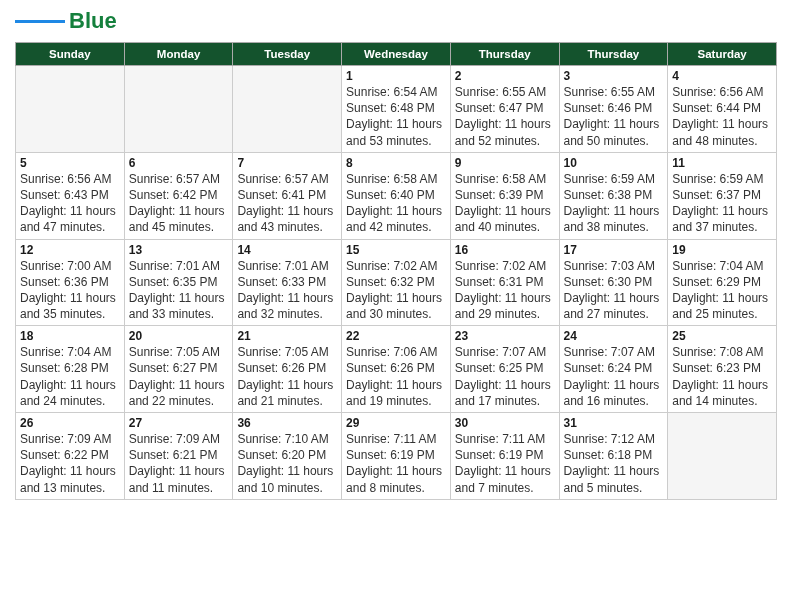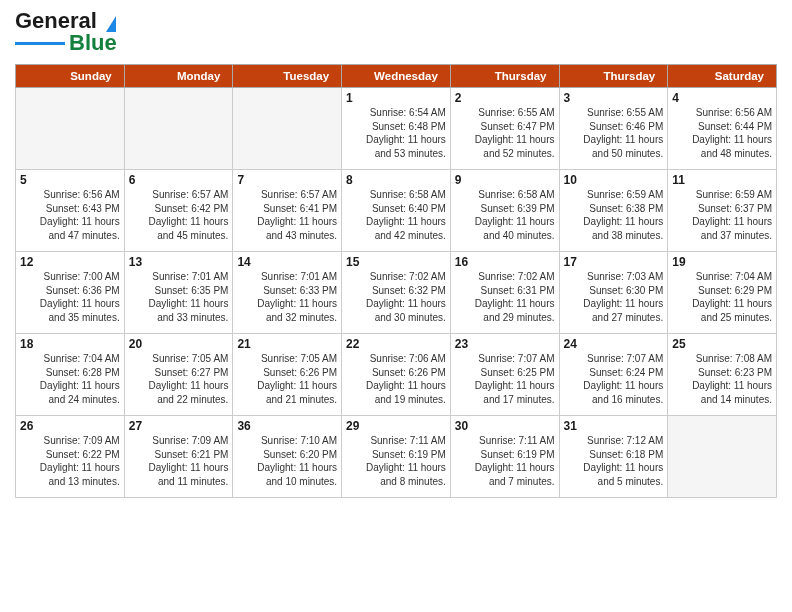--- a/index.html
+++ b/index.html
@@ -36,26 +36,26 @@
     .subtitle {
       font-size: 14px;
       color: #555;
     }
     .calendar {
       width: 100%;
       border-collapse: collapse;
       table-layout: fixed;
     }
     .calendar th {
-      background: #c2410c;
+      background: #14532d;
       color: #fff;
       font-size: 11.5px;
       font-weight: bold;
       padding: 5px 12px;
-      text-align: right;
+      text-align: center;
       border: 1px solid #aaa;
     }
     .calendar td {
       border: 1px solid #ccc;
       vertical-align: top;
       padding: 3px 4px;
       height: 82px;
       width: 113px;
       background: #fff;
     }
@@ -63,38 +63,31 @@
       background: #f5f5f5;
     }
     .day-number {
       font-size: 12px;
       font-weight: bold;
       color: #1a1a1a;
       display: block;
       margin-bottom: 1px;
     }
     .day-info {
-      font-size: 10px;
+      font-size: 12px;
       color: #333;
       line-height: 1.35;
-      text-align: right;
     }
   </style>
 </head>
 <body>
 
 <div class="container">
   <div class="header">
     <div class="logo">
-      <div style="display:flex;align-items:flex-end;">
-        <div style="font-size:22px;font-weight:bold;color:#1a1a1a;line-height:1;">
-          <span style="color:#1a1a1a;">General</span>
-          <span style="display:inline-block;width:0;height:0;border-left:10px solid transparent;border-bottom:16px solid #1e88e5;margin-left:3px;vertical-align:bottom;"></span>
-        </div>
-      </div>
       <div style="display:flex;align-items:center;margin-top:-2px;">
         <div style="width:50px;height:3px;background:#1e88e5;margin-right:4px;"></div>
         <span style="font-size:22px;font-weight:bold;color:#15803d;">Blue</span>
       </div>
     </div>
     <div class="title-area">
       <div class="month-title"></div>
       <div class="subtitle"></div>
     </div>
   </div>

